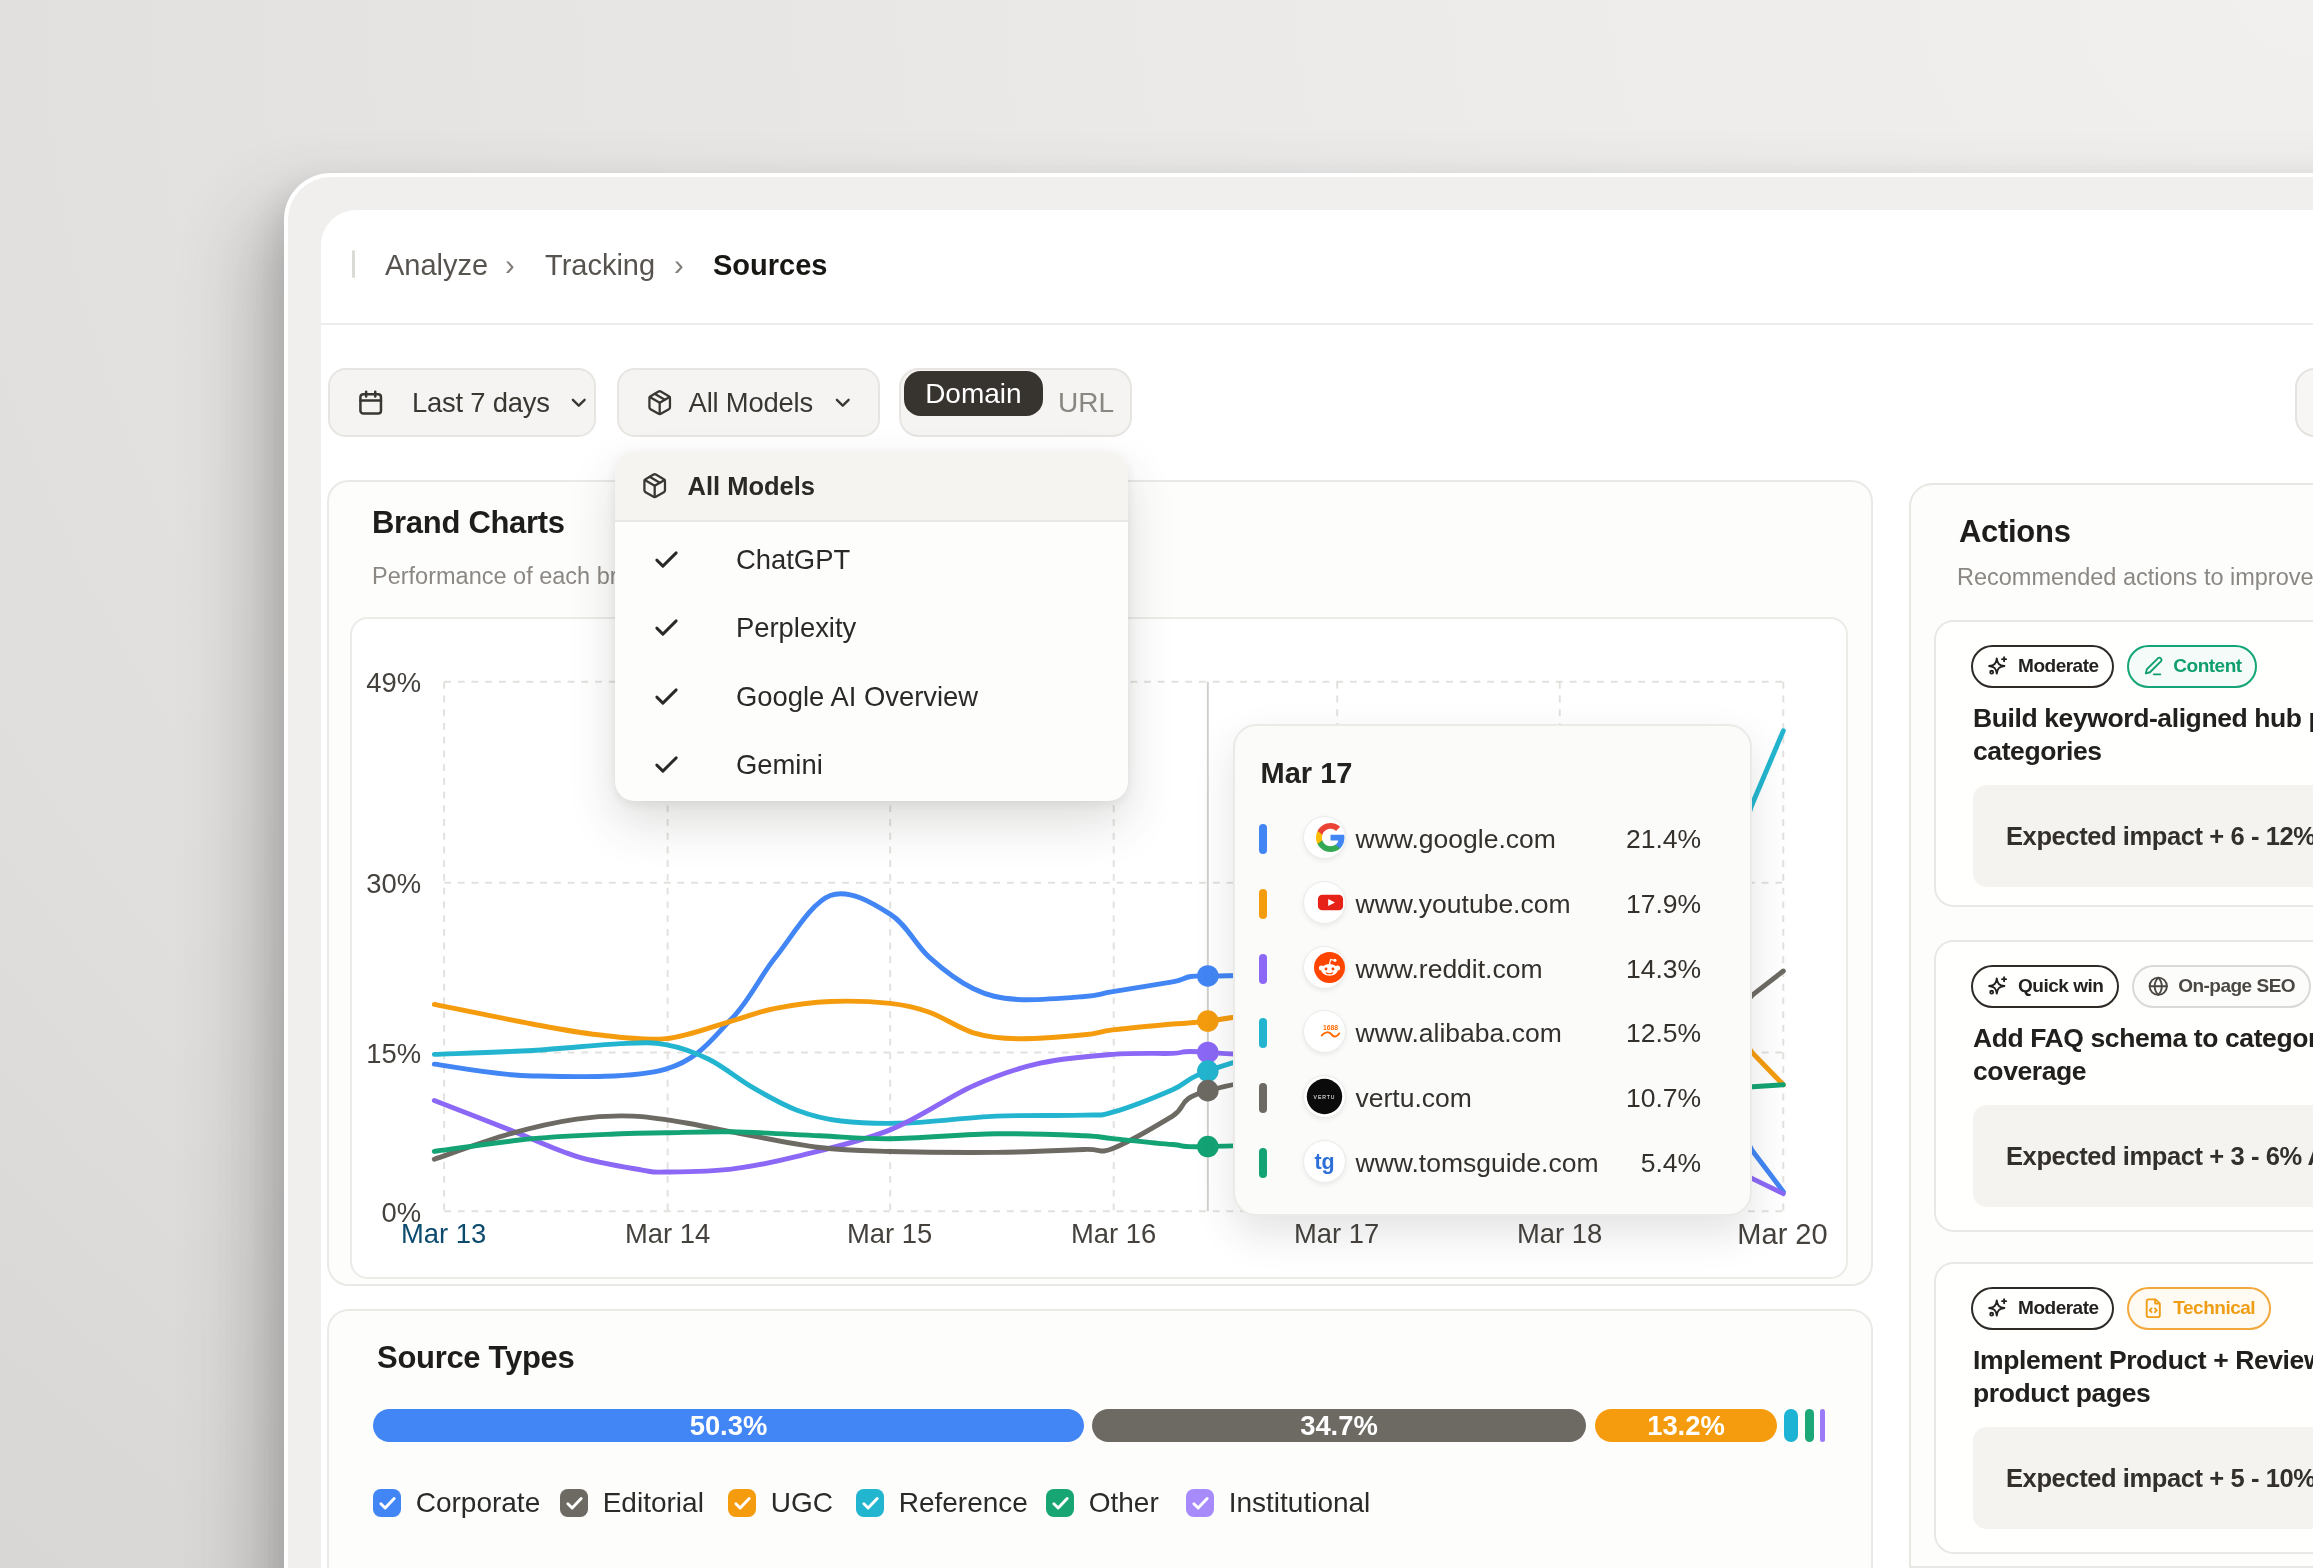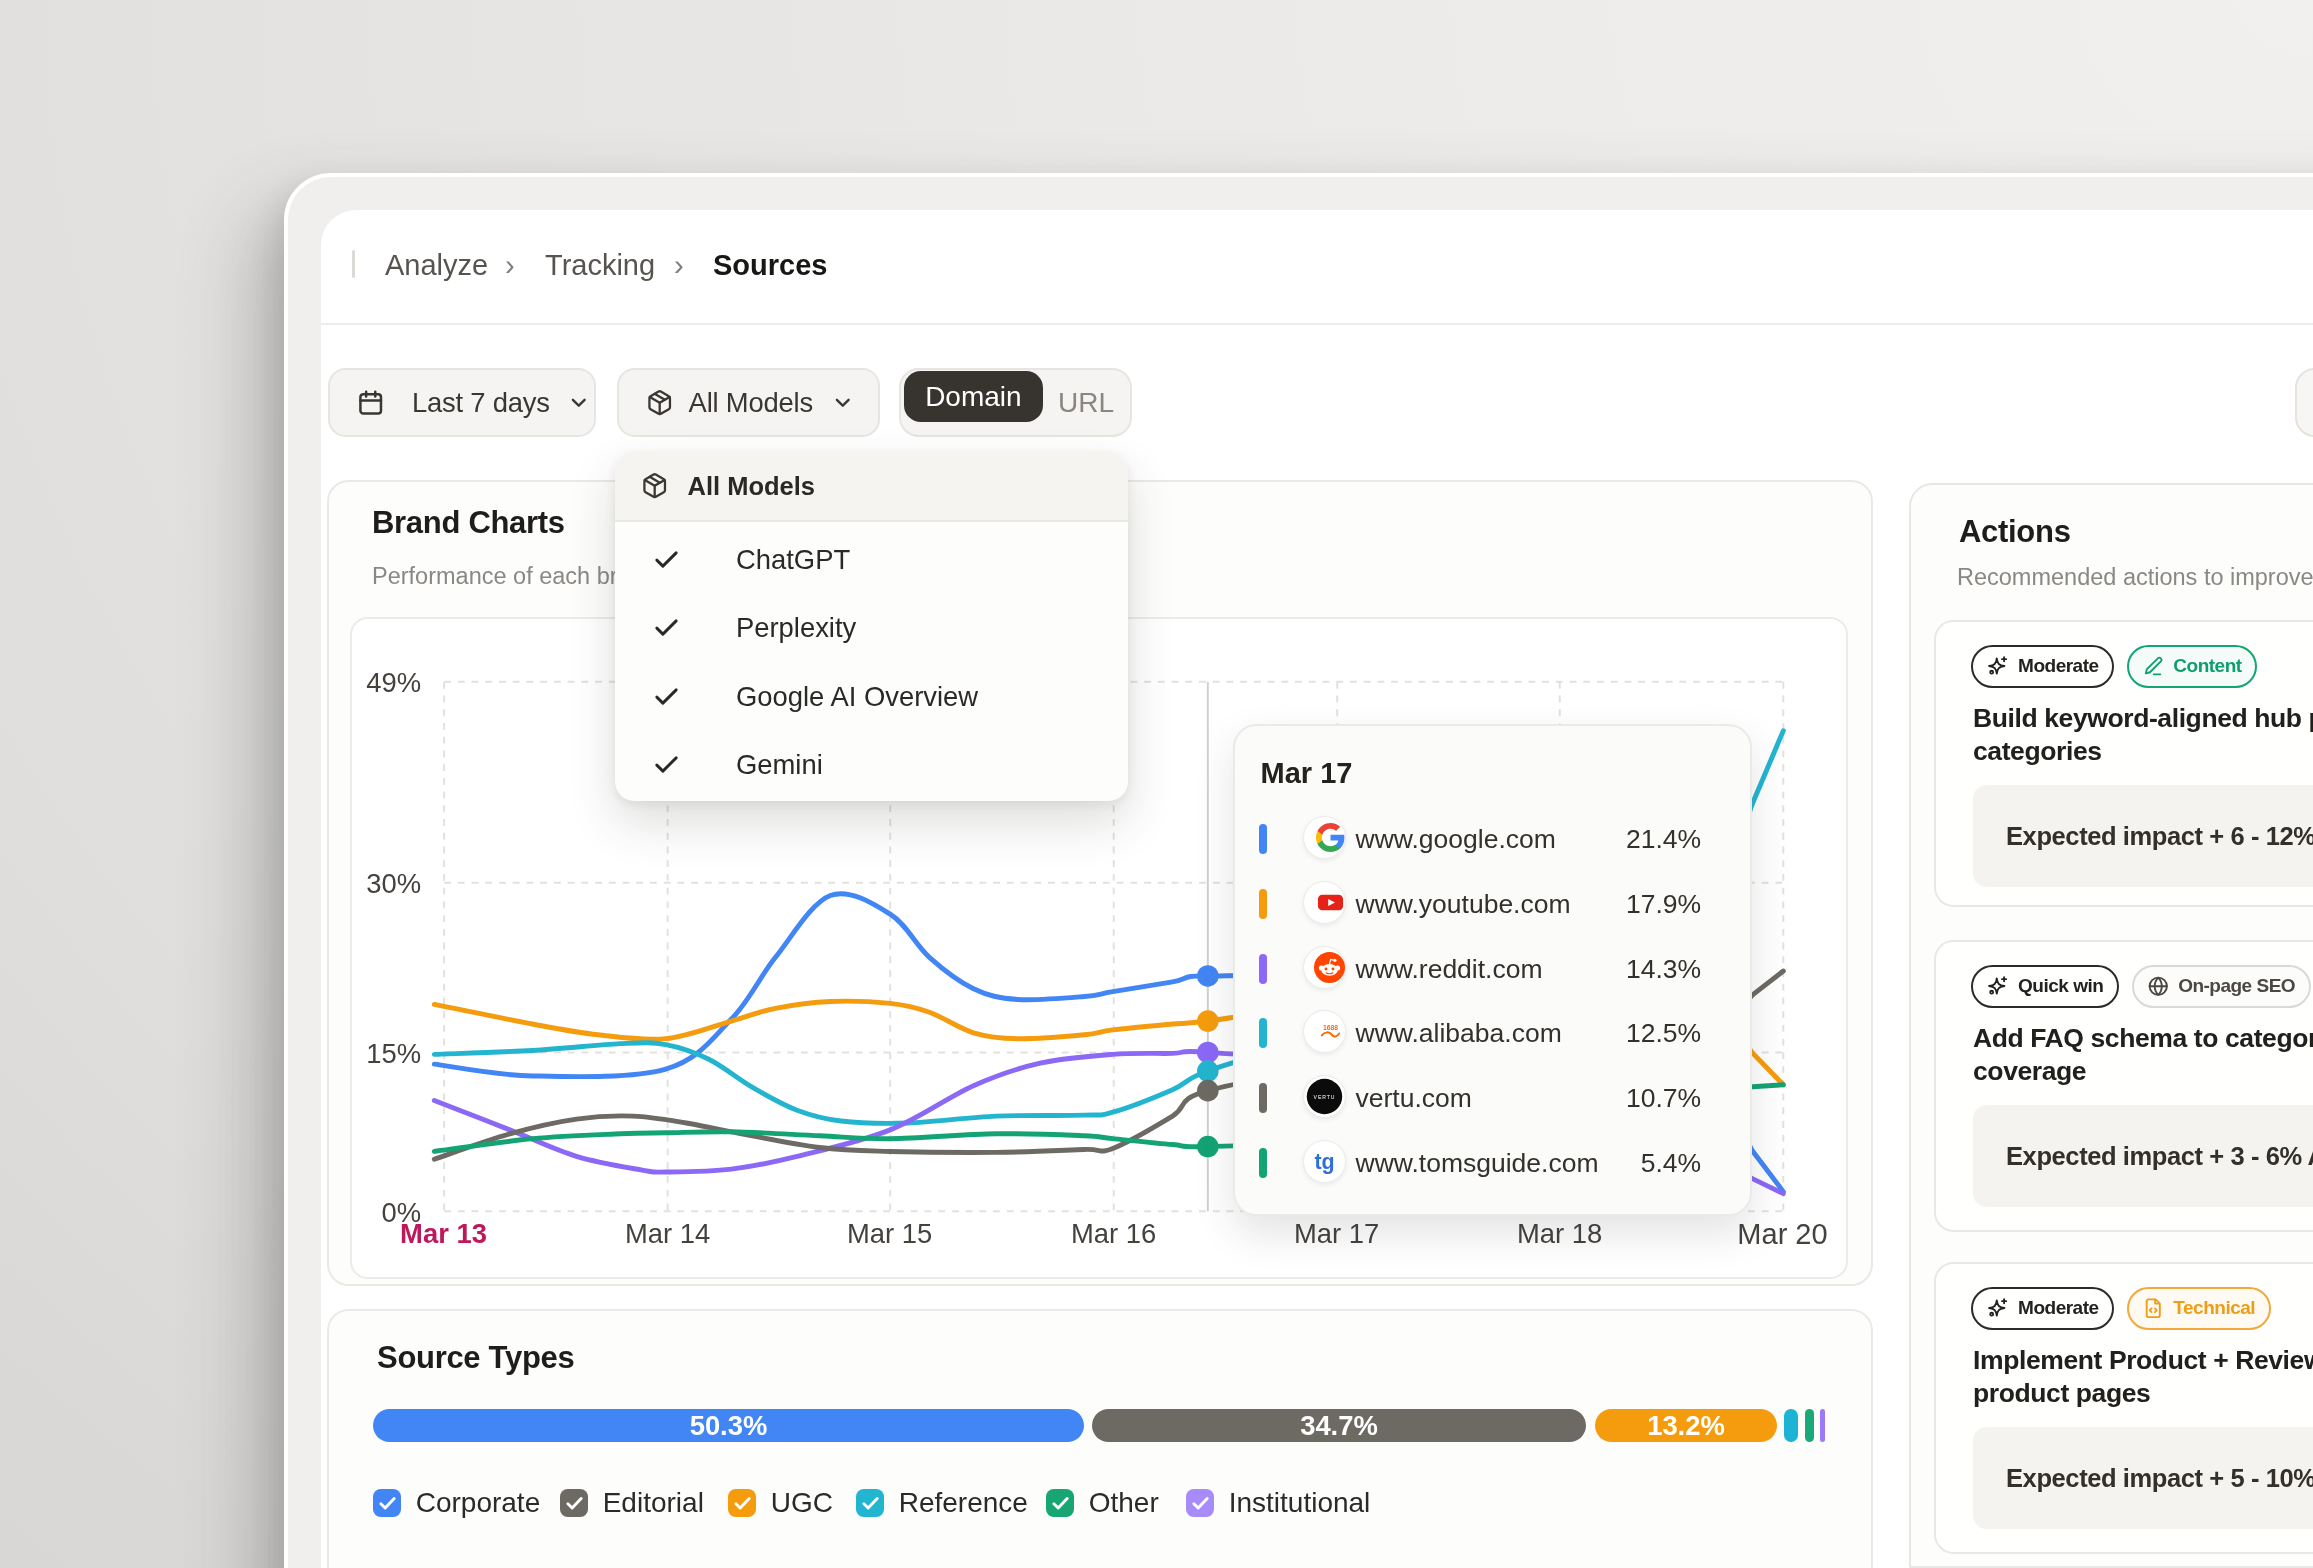--- a/index.html
+++ b/index.html
@@ -27,21 +27,21 @@
   .crumb b { color:#181714; font-weight:700; }
   .chev { color:#817d78; font-size:29px; top:249px; }
   #divider1 { left:321px; top:323px; width:1993px; height:2px; background:#ececea; }
   
   .fbtn {
     position:absolute; top:368px; height:69px; background:#f5f4f2; border:2px solid #e7e5e1;
     border-radius:17.6px; display:flex; align-items:center; color:#3a3733; font-size:27.4px; font-weight:500; letter-spacing:-0.2px;
   }
   #seg { left:899px; top:368px; width:233px; height:69px; background:#f5f4f2; border:2px solid #e7e5e1; border-radius:19.6px; }
   #seg .dom {
-    position:absolute; left:2.9px; top:1px; width:139px; height:51px; background:#37332e; color:#fff;
+    position:absolute; left:2.9px; top:1px; width:139px; height:45px; background:#37332e; color:#fff;
     border-radius:16.7px; font-size:28px; font-weight:500; display:flex; align-items:center; justify-content:center;
   }
   #seg .url { position:absolute; left:142px; top:1px; width:86px; height:63px; color:#8a8681; font-size:28px; font-weight:500; display:flex; align-items:center; justify-content:center; }
   #btn-part { left:2295px; top:368px; width:78px; height:69px; background:#f7f6f4; border:2px solid #e5e3df; border-radius:19.6px; }
   svg.ic { display:block; }
   
   .trow { position:absolute; left:23.5px; width:470px; height:47px; }
   .tpill { position:absolute; left:0; top:9.8px; width:8.8px; height:30px; border-radius:4.9px; }
   .tic { position:absolute; left:44px; top:2px; width:43px; height:43px; background:#fff; border:1px solid #ebebe9; border-radius:50%; box-shadow:0 2px 4.9px rgba(0,0,0,0.07); display:flex; align-items:center; justify-content:flex-end; }
   .tdom { position:absolute; left:97px; top:9.8px; font-size:26.5px; color:#34312d; }
@@ -106,21 +106,21 @@
 
 <div class="abs" style="left:327px; top:480px; width:1546px; height:806px; background:#fdfdfc; border:2px solid #ebe9e6; border-radius:21.6px;"></div>
 <div class="abs" style="left:372px; top:505px; font-size:31px; font-weight:700; letter-spacing:-0.3px; color:#1e1d1b;">Brand Charts</div>
 <div class="abs" style="left:372px; top:563px; font-size:23.5px; color:#8b8884;">Performance of each brand across models</div>
 <div class="abs" id="chartcard" style="left:350px; top:617px; width:1498px; height:662px; background:#ffffff; border:2px solid #edebe8; border-radius:17.6px;"></div>
 
 <div class="abs" style="left:294px; top:667px; width:127px; text-align:right; font-size:27.4px; color:#45423e;">49%</div>
 <div class="abs" style="left:294px; top:868px; width:127px; text-align:right; font-size:27.4px; color:#45423e;">30%</div>
 <div class="abs" style="left:294px; top:1038px; width:127px; text-align:right; font-size:27.4px; color:#45423e;">15%</div>
 <div class="abs" style="left:294px; top:1197px; width:127px; text-align:right; font-size:27.4px; color:#45423e;">0%</div>
-<div class="abs" style="left:375px; top:1218px; width:137px; text-align:center; font-size:27.4px; color:#be185d;font-weight:bold;">Mar 13</div>
+<div class="abs" style="left:375px; top:1218px; width:137px; text-align:center; font-size:27.4px; color:#0c4a6e;">Mar 13</div>
 <div class="abs" style="left:599px; top:1218px; width:137px; text-align:center; font-size:27.4px; color:#45423e;">Mar 14</div>
 <div class="abs" style="left:821px; top:1218px; width:137px; text-align:center; font-size:27.4px; color:#45423e;">Mar 15</div>
 <div class="abs" style="left:1045px; top:1218px; width:137px; text-align:center; font-size:27.4px; color:#45423e;">Mar 16</div>
 <div class="abs" style="left:1268px; top:1218px; width:137px; text-align:center; font-size:27.4px; color:#45423e;">Mar 17</div>
 <div class="abs" style="left:1491px; top:1218px; width:137px; text-align:center; font-size:27.4px; color:#45423e;">Mar 18</div>
 <div class="abs" style="left:1714px; top:1218px; width:137px; text-align:center; font-size:29px; color:#45423e;">Mar 20</div>
 
 <svg class="abs" style="left:350px; top:617px;" width="1498" height="662" viewBox="0 0 1528 675">
   <g stroke="#e3e1de" stroke-width="2" stroke-dasharray="7 7" fill="none">
     <path d="M96 66H1462M96 271H1462M96 444H1462M96 606H1462"></path>

